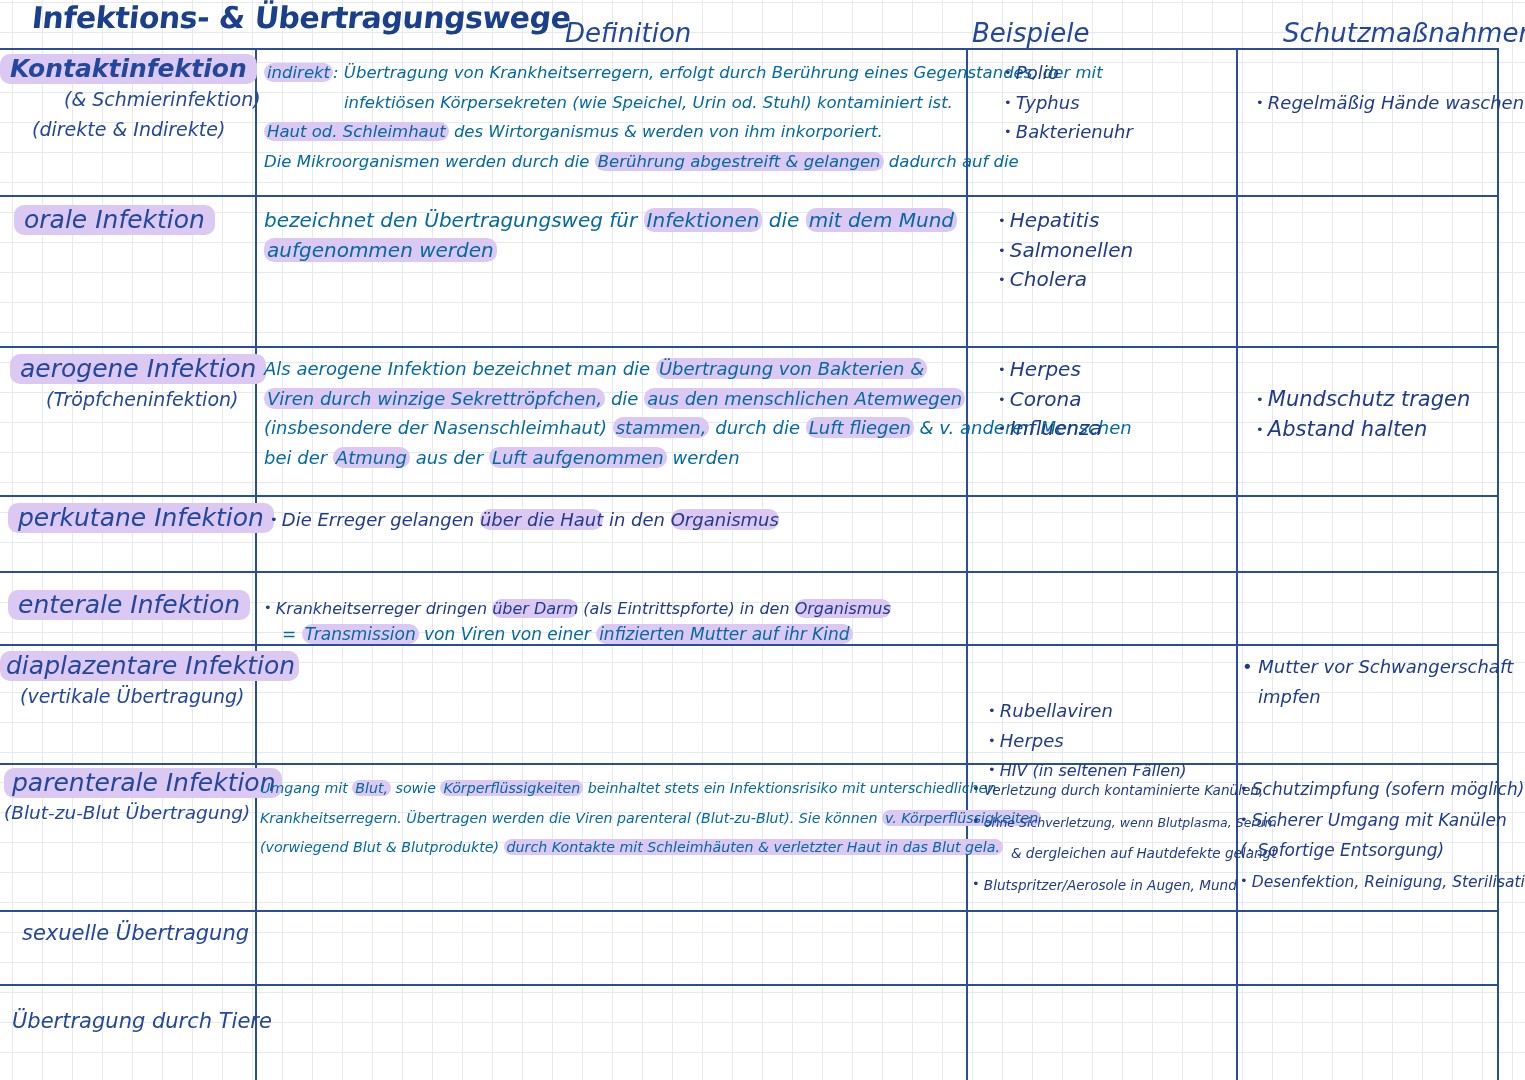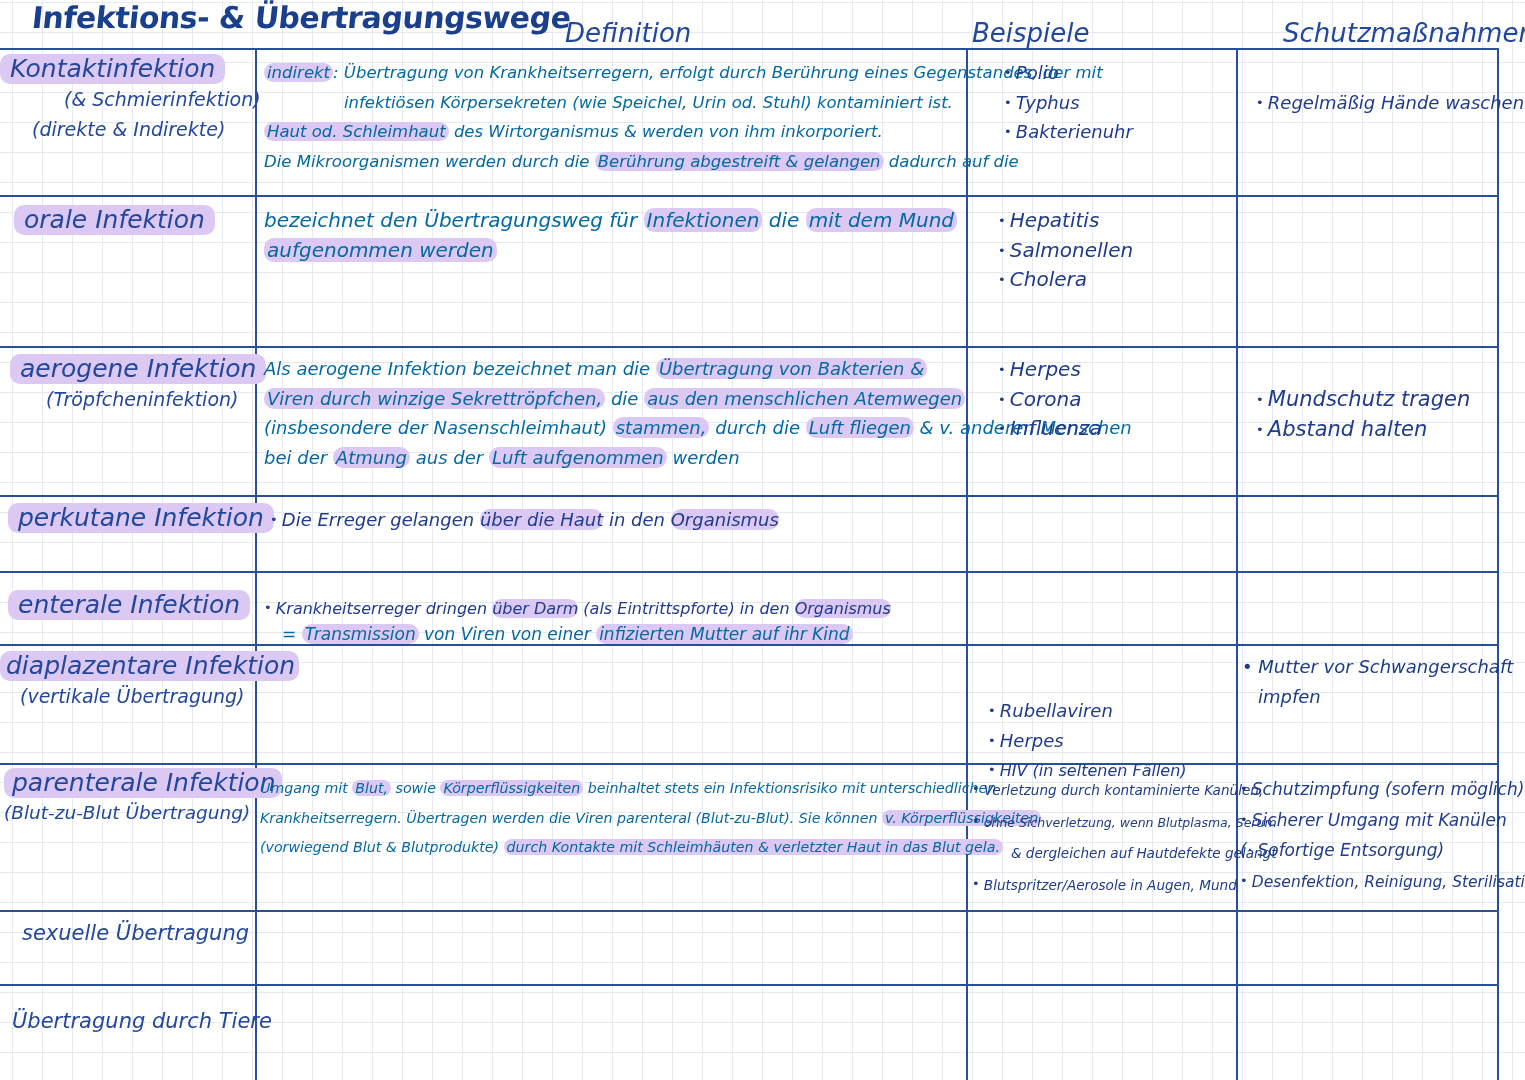--- a/index.html
+++ b/index.html
@@ -58,21 +58,21 @@
 <div class="hline" data-name="row-divider" style="left:0; top:644px; width:1499px;"></div>
 <div class="hline" data-name="row-divider" style="left:0; top:763px; width:1499px;"></div>
 <div class="hline" data-name="row-divider" style="left:0; top:910px; width:1499px;"></div>
 <div class="hline" data-name="row-divider" style="left:0; top:984px; width:1499px;"></div>
 <div class="vline" data-name="column-divider" style="left:255px; top:48px; height:1032px;"></div>
 <div class="vline" data-name="column-divider" style="left:966px; top:48px; height:1032px;"></div>
 <div class="vline" data-name="column-divider" style="left:1236px; top:48px; height:1032px;"></div>
 <div class="vline" data-name="table-border-right" style="left:1497px; top:48px; height:1032px;"></div>
 
 <div class="cell" data-name="row-kontaktinfektion" style="left:0; top:54px; width:255px;">
-  <div style=""><span class="term hl" data-name="term-label">Kontaktinfektion</span></div>
+  <div style="font-weight:bold;"><span class="term hl" data-name="term-label">Kontaktinfektion</span></div>
   <div class="sub" style="padding-left:64px;" data-name="term-subtitle">(&amp; Schmierinfektion)</div>
   <div class="sub" style="padding-left:32px;" data-name="term-subtitle">(direkte &amp; Indirekte)</div>
 </div>
 <div class="cell def" data-name="definition-kontaktinfektion" style="left:264px; top:58px; width:700px;">
   <div><span class="hl" data-name="highlight">indirekt</span><span data-name="definition-text">: Übertragung von Krankheitserregern, erfolgt durch Berührung eines Gegenstandes, der mit</span></div>
   <div class="indent" data-name="definition-text">infektiösen Körpersekreten (wie Speichel, Urin od. Stuhl) kontaminiert ist.</div>
   <div><span class="hl" data-name="highlight">Haut od. Schleimhaut</span><span data-name="definition-text"> des Wirtorganismus &amp; werden von ihm inkorporiert.</span></div>
   <div><span data-name="definition-text">Die Mikroorganismen werden durch die </span><span class="hl" data-name="highlight">Berührung abgestreift &amp; gelangen</span><span data-name="definition-text"> dadurch auf die</span></div>
 </div>
 <ul class="cell list" data-name="examples-list" style="left:1004px; top:58px;">

